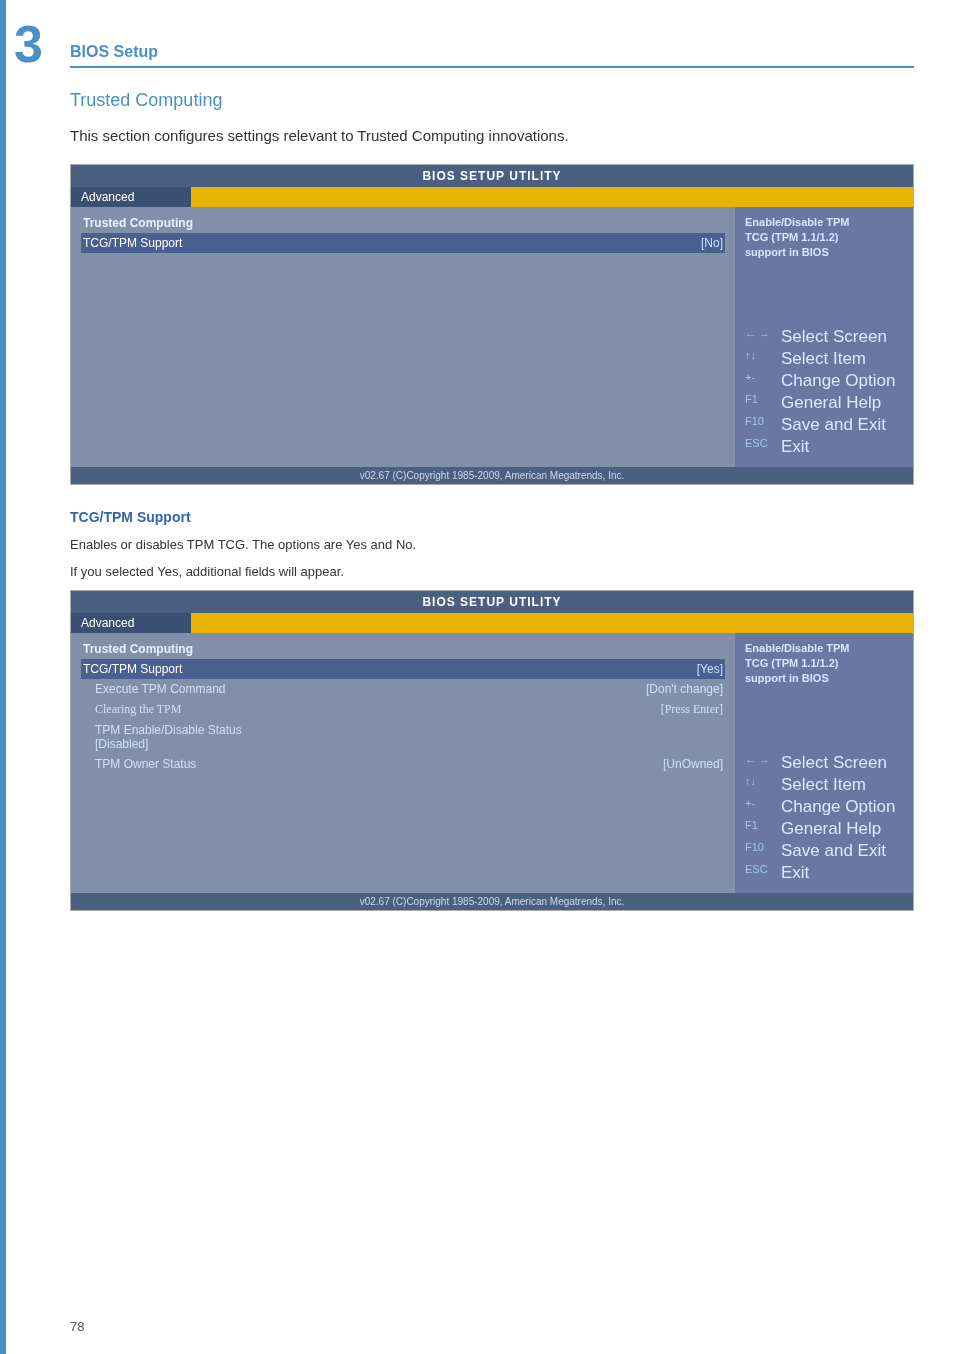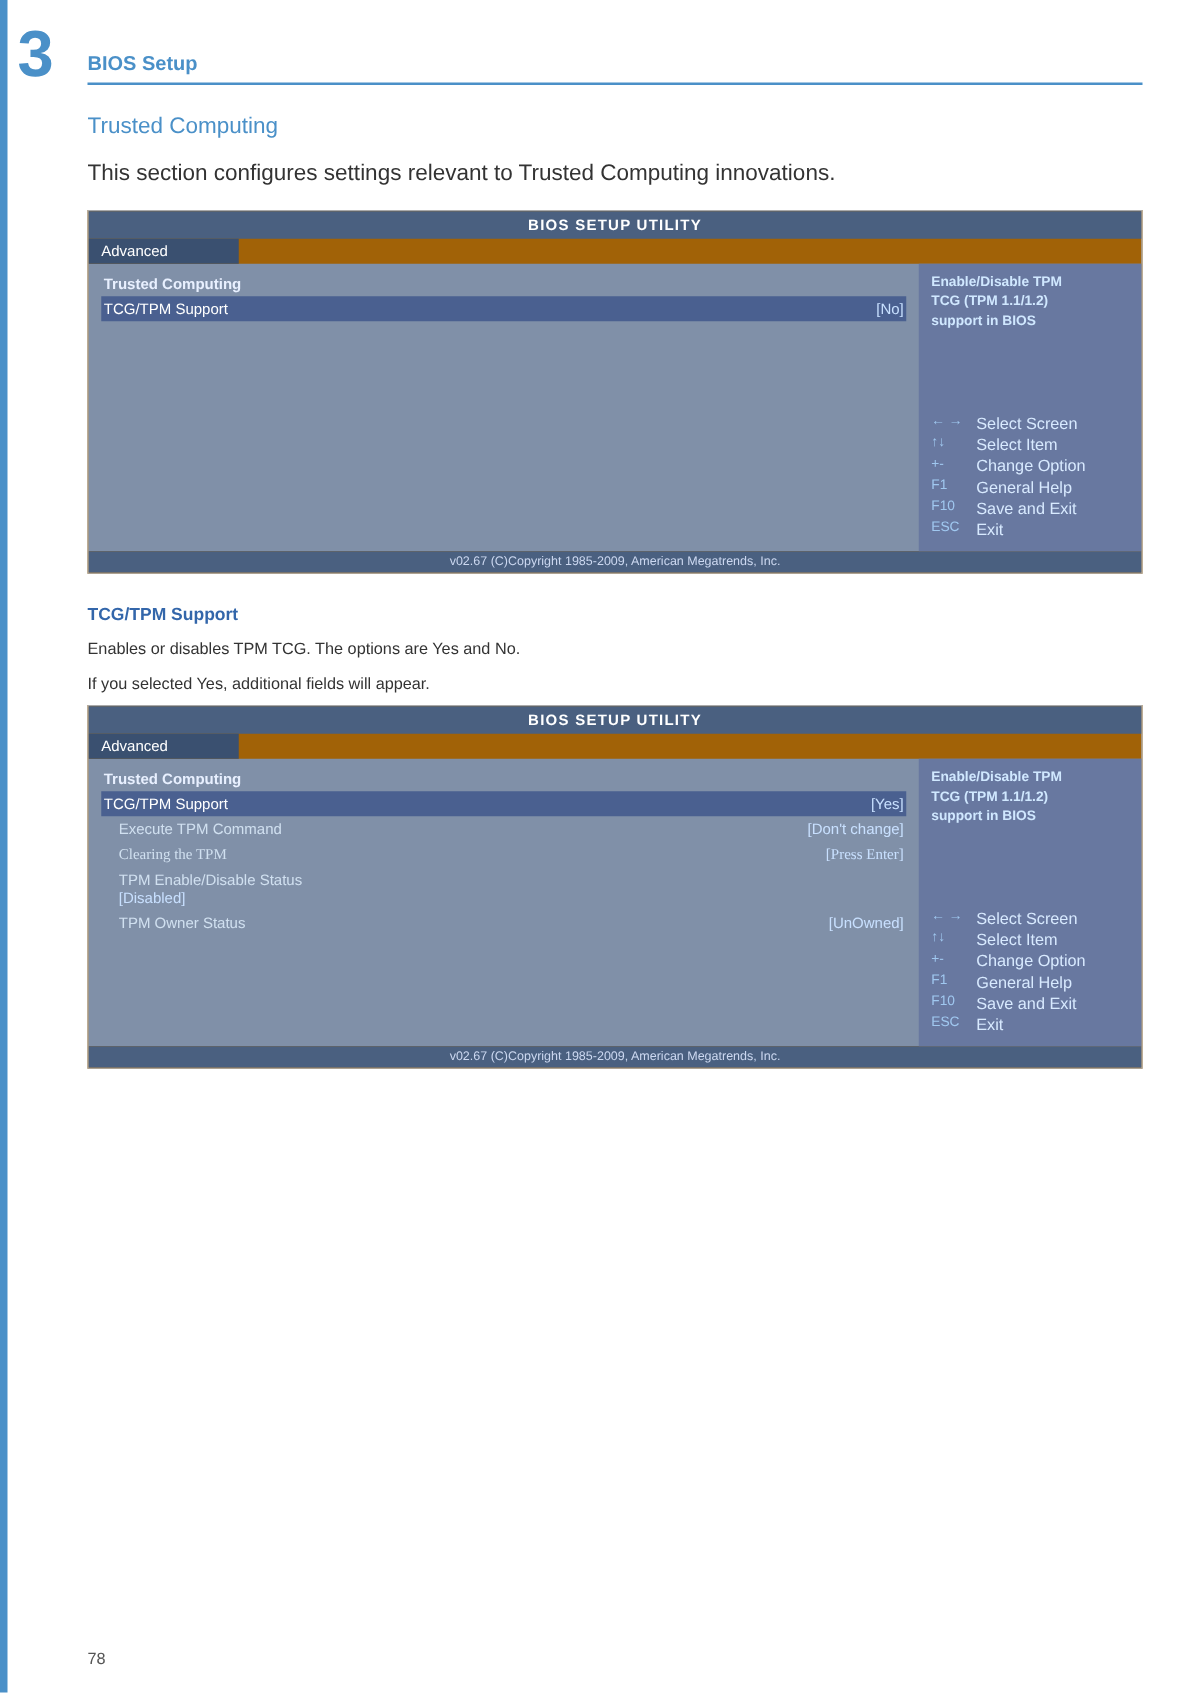--- a/index.html
+++ b/index.html
@@ -60,30 +60,30 @@
     }
 
     .section-title {
       color: #4a90c8;
       font-size: 18px;
       font-weight: normal;
       margin-bottom: 14px;
     }
 
     .section-desc {
-      font-size: 18px;
+      font-size: 15px;
       color: #333;
       margin-bottom: 16px;
       line-height: 1.5;
     }
 
     
     .bios-box {
       border: 1px solid #aaa;
-      background: #a16207;
+      background: #eab308;
       margin-bottom: 24px;
       width: 100%;
     }
 
     .bios-title-bar {
       background: #4a6080;
       color: #fff;
       text-align: center;
       font-size: 12px;
       font-weight: bold;
@@ -162,21 +162,21 @@
 
     .bios-key-code {
       width: 36px;
       color: #a0c8f0;
       font-size: 11px;
       flex-shrink: 0;
     }
 
     .bios-key-desc {
       color: #d8eaff;
-      font-size: 13px;
+      font-size: 17px;
     }
 
     .bios-footer {
       background: #4a6080;
       color: #ccd8f0;
       text-align: center;
       font-size: 10px;
       padding: 3px 0;
     }
 

